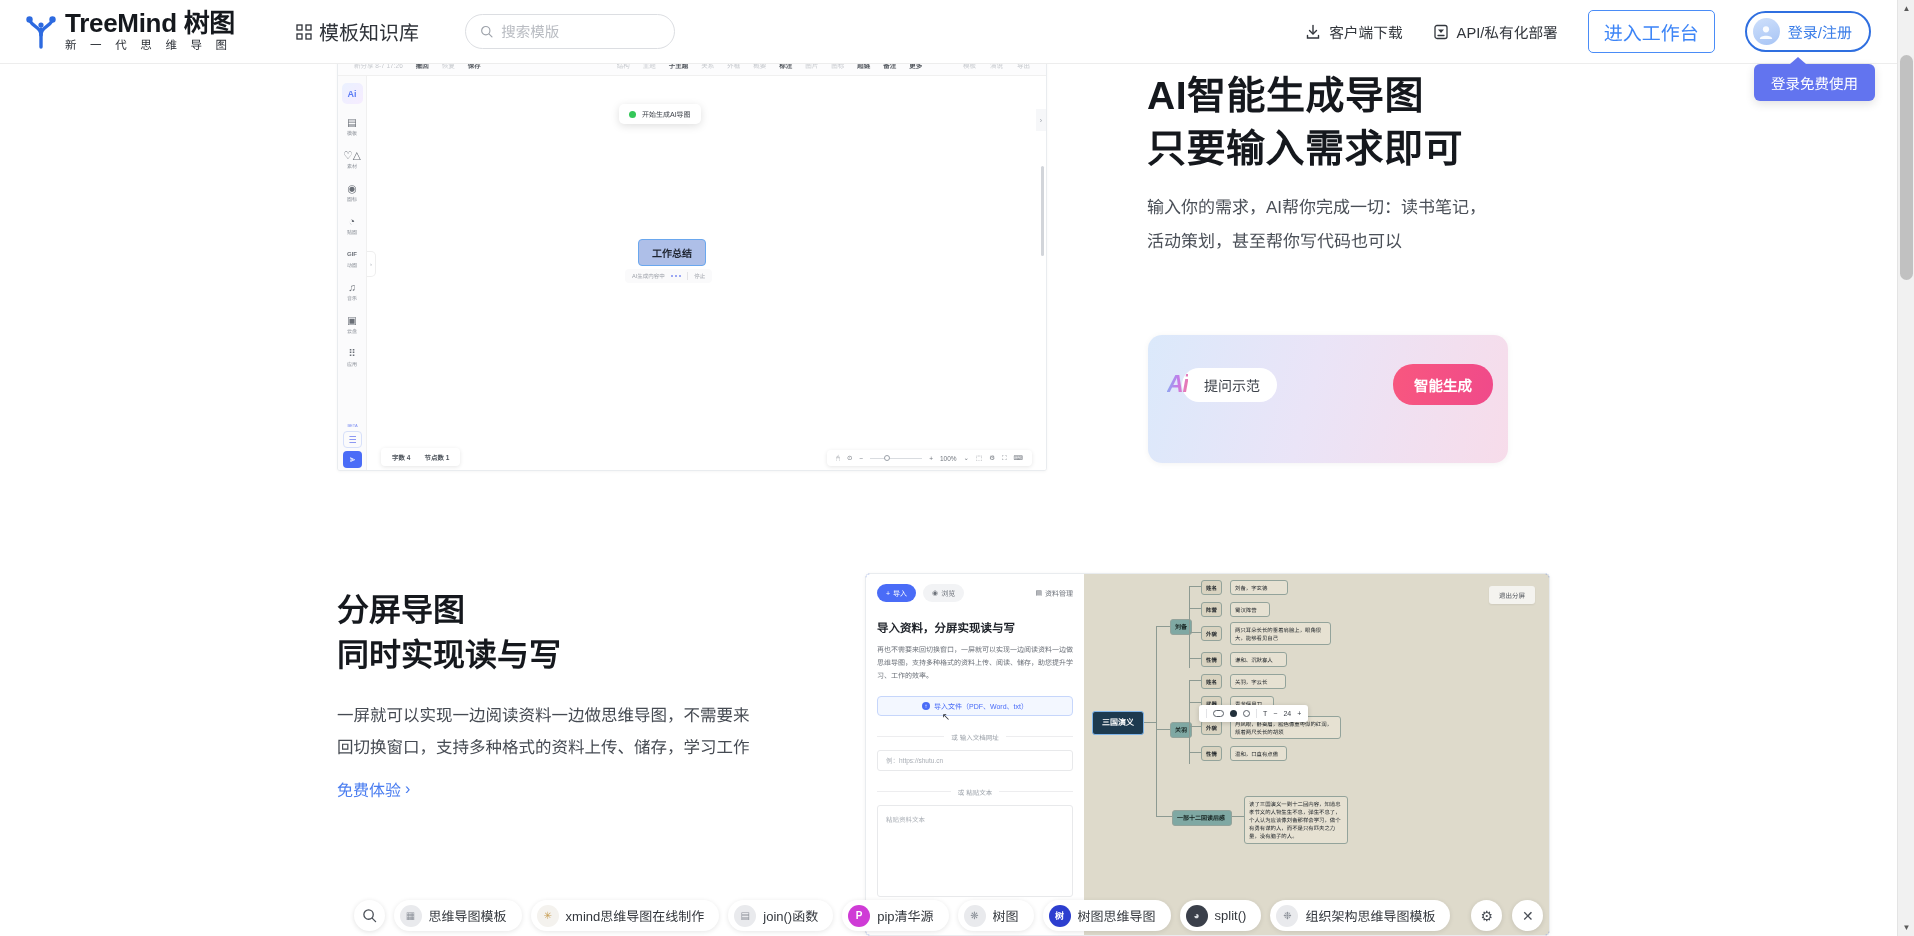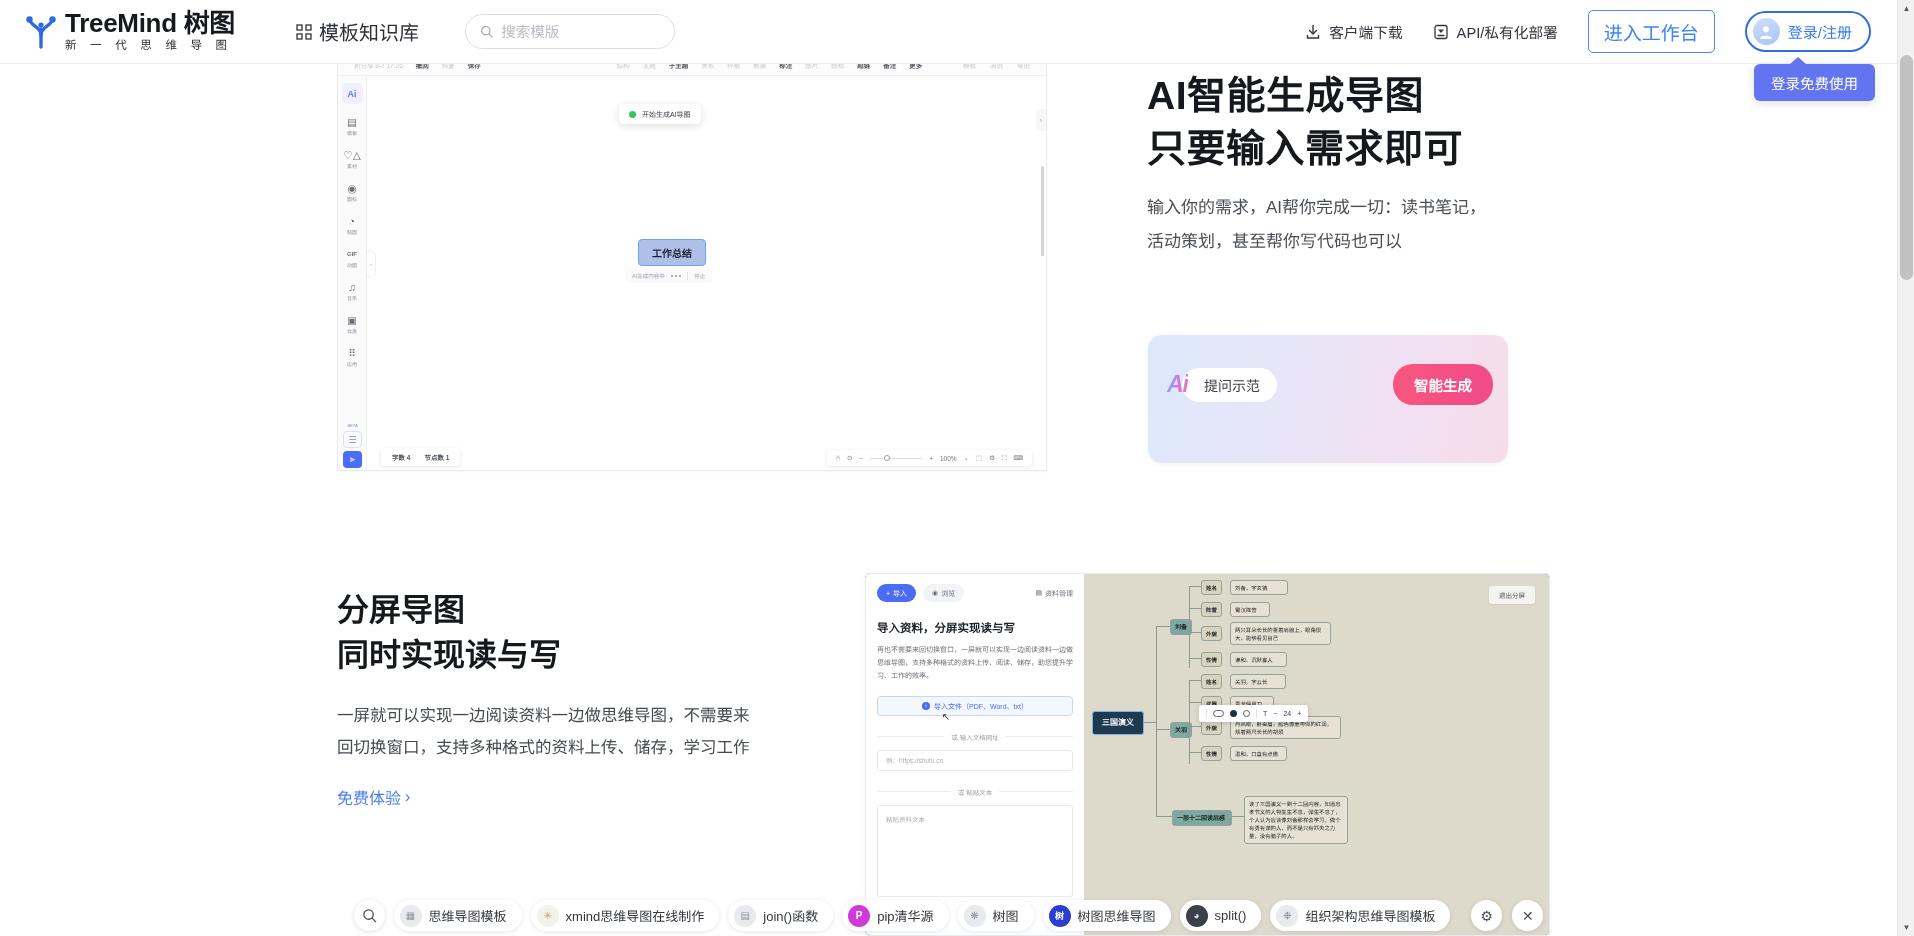--- a/index.html
+++ b/index.html
@@ -253,21 +253,21 @@
 
   
   .sec2-copy { position: absolute; top: 588px; left: 337px; width: 460px; }
   .sec2-h2 {
     font-size: 32px; font-weight: 700; color: #15181d; line-height: 1.42;
   }
   .sec2-p {
     margin-top: 20px; font-size: 16.5px; color: #454a52; line-height: 1.95;
   }
   .sec2-link {
-    margin-top: 22px; display: inline-flex; align-items: center; gap: 4px;
+    margin-top: 14px; display: inline-flex; align-items: center; gap: 4px;
     font-size: 16px; color: #4a7df0; cursor: pointer;
   }
 
   .split-shot {
     position: absolute; top: 573px; left: 865px;
     width: 685px; height: 363px; background: #1d4ed8;
     border: 1px solid #e9ecef; border-radius: 5px; overflow: hidden;
     display: flex; box-shadow: 0 1px 4px rgba(0,0,0,.05);
   }
   .split-left { width: 218px; background: #fff; padding: 10px 11px; position: relative; }

